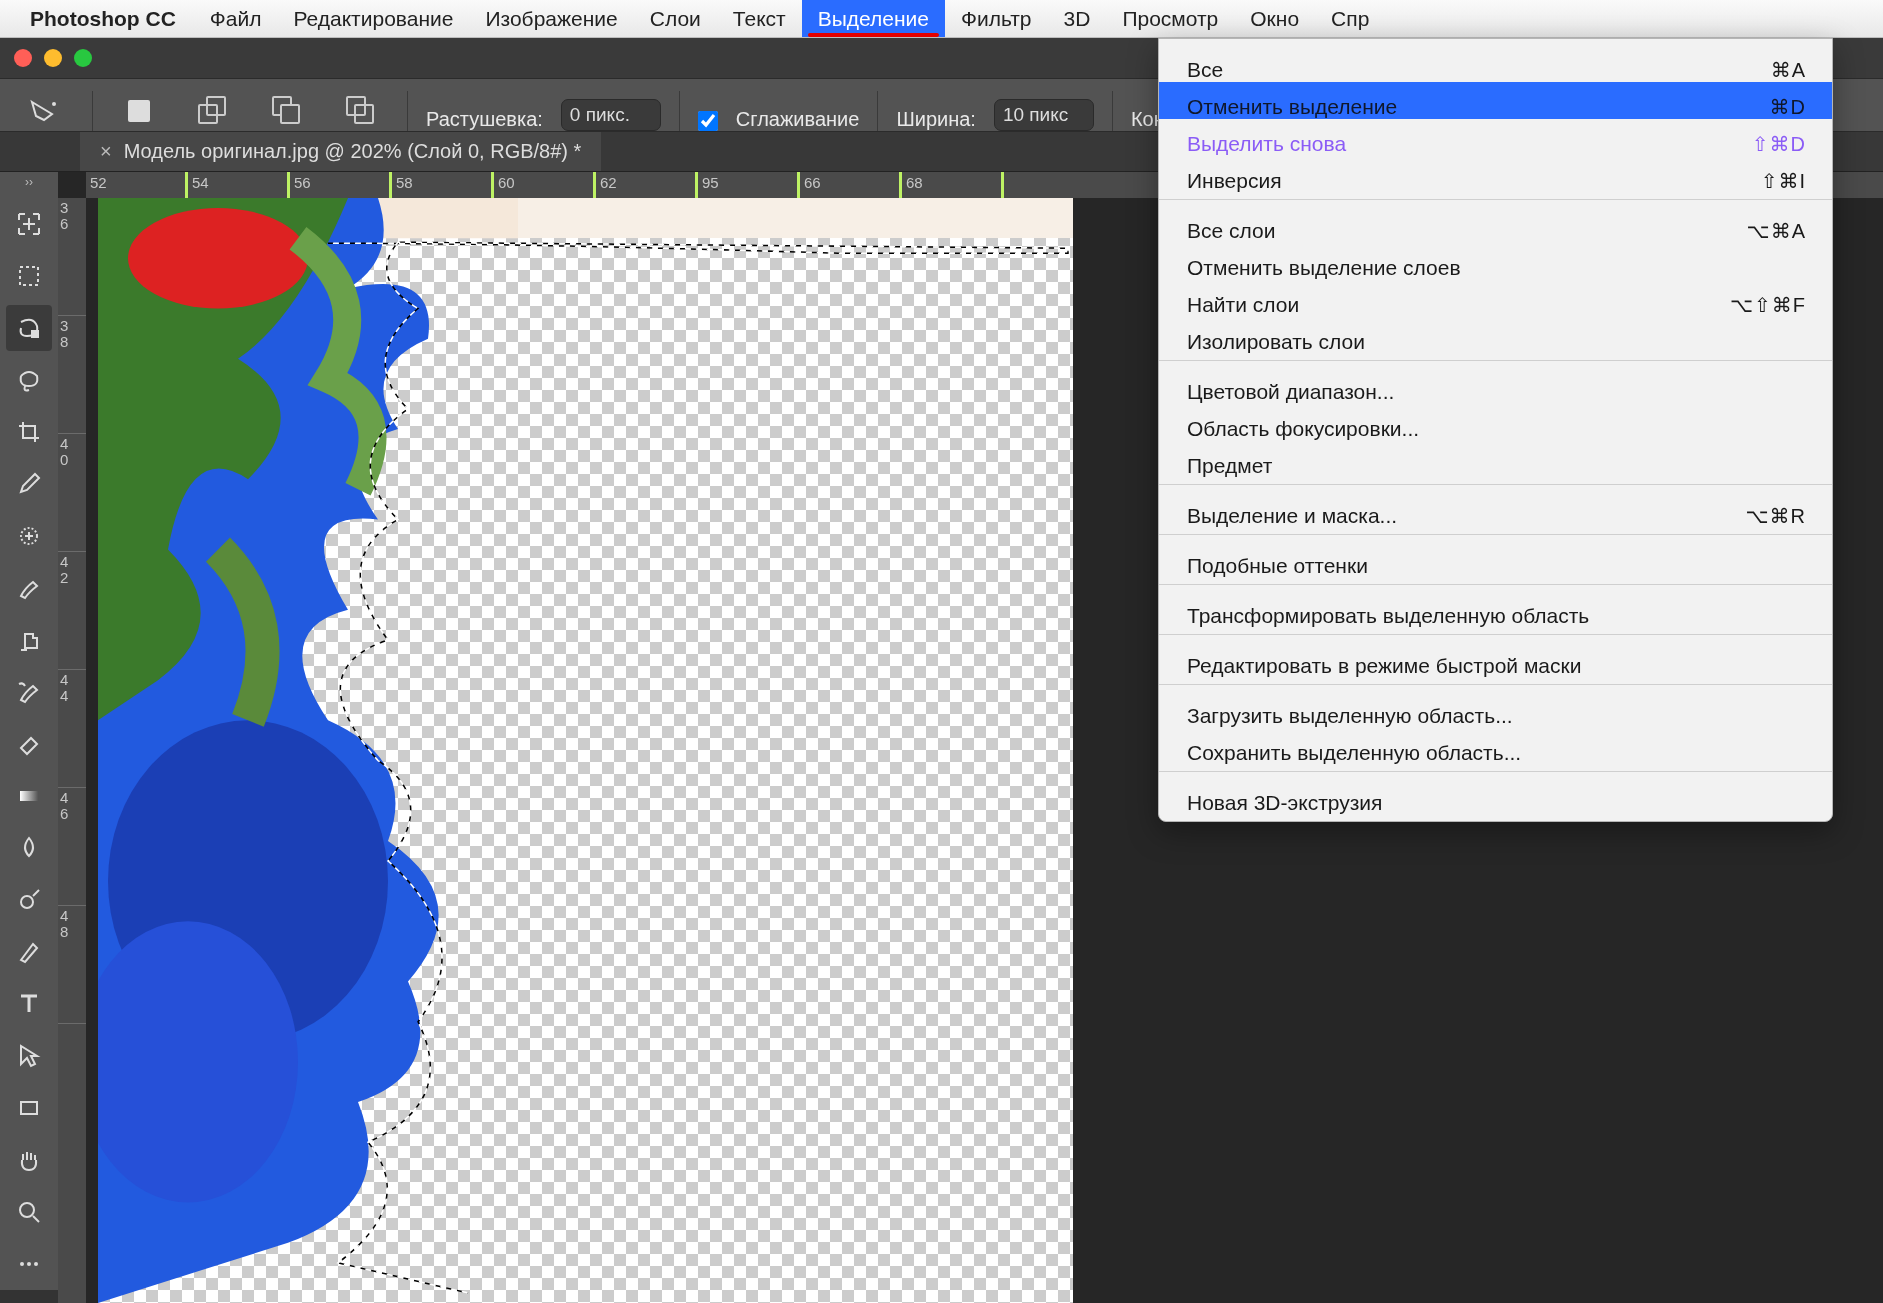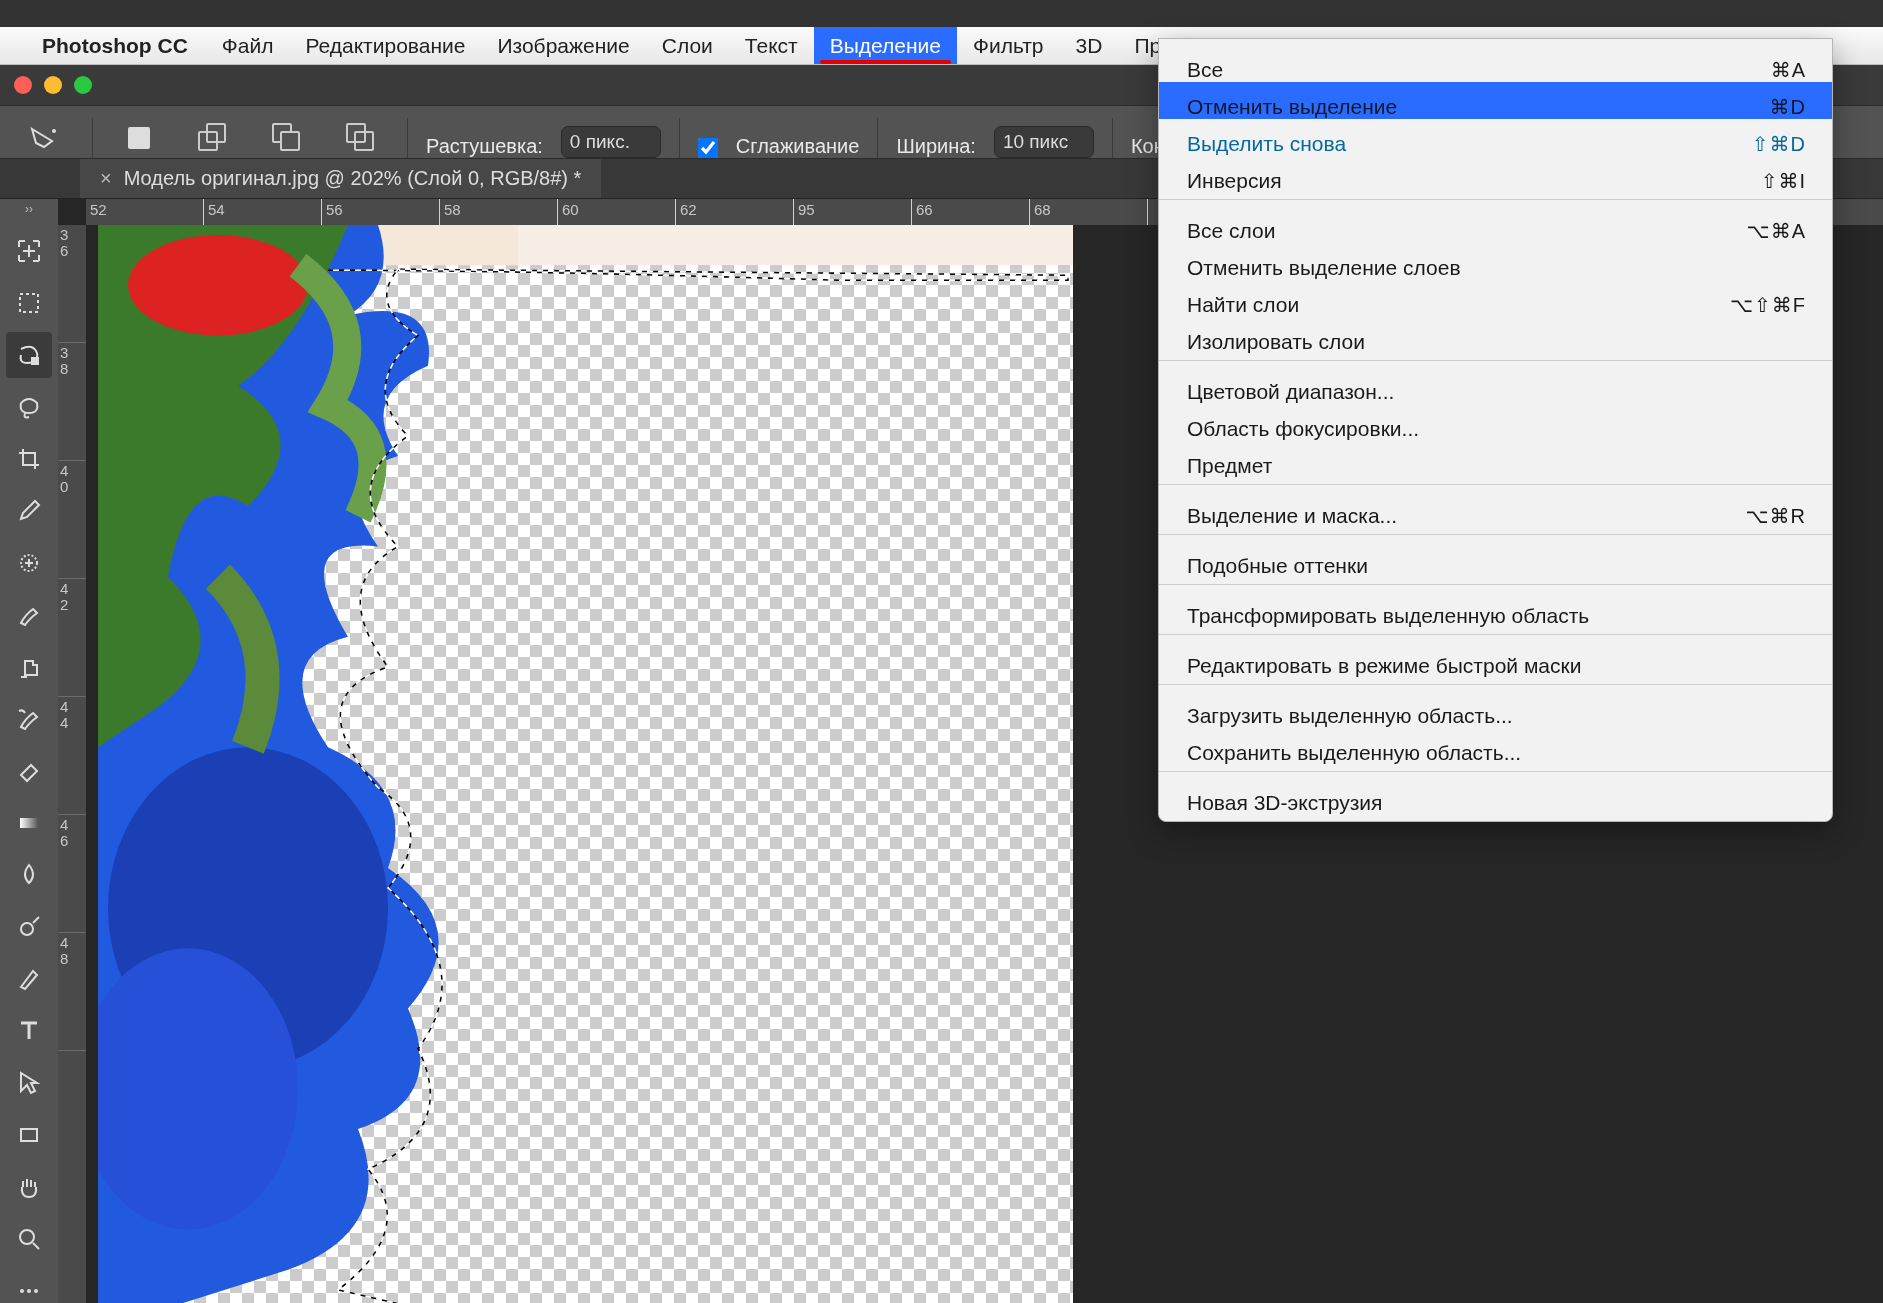--- a/index.html
+++ b/index.html
@@ -1,29 +1,29 @@
 <!DOCTYPE html>
 <html><head>
 <meta charset="utf-8">
 <style>
 * { margin: 0; padding: 0; box-sizing: border-box; font-family: -apple-system, "Helvetica Neue", Arial, sans-serif; }
 html, body { width: 1883px; height: 1303px; overflow: hidden; background: #333; }
 
 
-.menubar { height: 38px; background: linear-gradient(#fafafa,#e8e8e8); display: flex; align-items: center; padding: 0 22px; font-size: 21px; color: #222; border-bottom: 1px solid #bdbdbd; margin-top: 27px; }
+.menubar { height: 38px; background: linear-gradient(#fafafa,#e8e8e8); display: flex; align-items: center; padding: 0 10px; font-size: 21px; color: #222; border-bottom: 1px solid #bdbdbd; }
 .apple-logo { font-size: 24px; margin: 0 14px 0 6px; }
 .app-name { font-weight: 700; margin-right: 18px; }
 .menu-item { padding: 0 16px; height: 100%; display: flex; align-items: center; position: relative; }
 .menu-item.open { background: #2a6cff; color: #fff; }
 .menu-underline { position: absolute; bottom: 0; left: 6px; right: 6px; height: 4px; background: #e40000; border-radius: 2px; }
 
 
 .dropdown { position: absolute; top: 38px; left: 1158px; width: 675px; background: #f2f2f2; border: 1px solid #b5b5b5; border-radius: 0 0 8px 8px; box-shadow: 0 10px 30px rgba(0,0,0,.35); padding: 6px 0; z-index: 1000; }
 .dd-row { display: flex; align-items: flex-end; height: 37px; padding: 0 26px 0 28px; font-size: 21px; color: #1a1a1a; }
-.dd-row.disabled { color: #0369a1; }
+.dd-row.disabled { color: #8b5cf6; }
 .dd-row.highlight { background: #2a6cff; color: #0f172a; }
 .dd-row .shortcut { margin-left: auto; font-size: 20px; letter-spacing: 1px; }
 .dd-row .submenu-arrow { margin-left: auto; font-size: 14px; }
 .dd-sep { height: 1px; background: #cfcfcf; margin: 6px 0; }
 .dd-pill { position: absolute; border: 5px solid #e40000; border-radius: 26px; pointer-events: none; }
 .dd-arrow { position: absolute; pointer-events: none; }
 
 
 .chrome { height: 40px; background: #3a3a3a; display: flex; align-items: center; padding-left: 14px; }
 .dot { width: 18px; height: 18px; border-radius: 50%; margin-right: 12px; }
@@ -48,21 +48,21 @@
 
 .main { display: flex; height: calc(1303px - 38px - 40px - 54px - 40px); }
 .tools { width: 58px; background: #535353; display: flex; flex-direction: column; align-items: center; padding-top: 6px; }
 .tbtn { width: 46px; height: 46px; margin: 3px 0; display: flex; align-items: center; justify-content: center; color: #ddd; border-radius: 4px; }
 .tbtn.active { background: #3b3b3b; }
 .tbtn svg { width: 28px; height: 28px; }
 .expander { width: 58px; height: 20px; background: #535353; color: #bbb; font-size: 12px; display: flex; align-items: center; justify-content: center; }
 
 .canvas-wrap { flex: 1; background: #262626; position: relative; }
 .ruler-top { position: absolute; top: 0; left: 28px; right: 0; height: 26px; background: #4a4a4a; color: #c7c7c7; font-size: 15px; display: flex; }
-.rt-tick { position: relative; height: 100%; border-right: 1px solid #bef264; width: 118px; }
+.rt-tick { position: relative; height: 100%; border-right: 3px solid #bef264; width: 102px; }
 .rt-tick span { position: absolute; top: 2px; left: 4px; }
 .ruler-left { position: absolute; top: 26px; left: 0; width: 28px; bottom: 0; background: #4a4a4a; color: #c7c7c7; font-size: 15px; }
 .rl-tick { height: 118px; border-bottom: 1px solid #6b6b6b; writing-mode: horizontal-tb; padding: 2px 2px; }
 .rl-tick span { display: block; line-height: 1.05; }
 
 .doc { position: absolute; top: 26px; left: 40px; width: 975px; bottom: 0; background-color: #fff;
   background-image: linear-gradient(45deg,#ccc 25%,transparent 25%),linear-gradient(-45deg,#ccc 25%,transparent 25%),linear-gradient(45deg,transparent 75%,#ccc 75%),linear-gradient(-45deg,transparent 75%,#ccc 75%);
   background-size: 24px 24px; background-position: 0 0,0 12px,12px -12px,-12px 0; }
 .doc::before { content: ""; position: absolute; inset: 0; background: linear-gradient(180deg,#f7efe6 0 40px,transparent 40px); }
 .flowers { position: absolute; left: 0; top: 0; width: 420px; height: 100%; overflow: hidden; }

